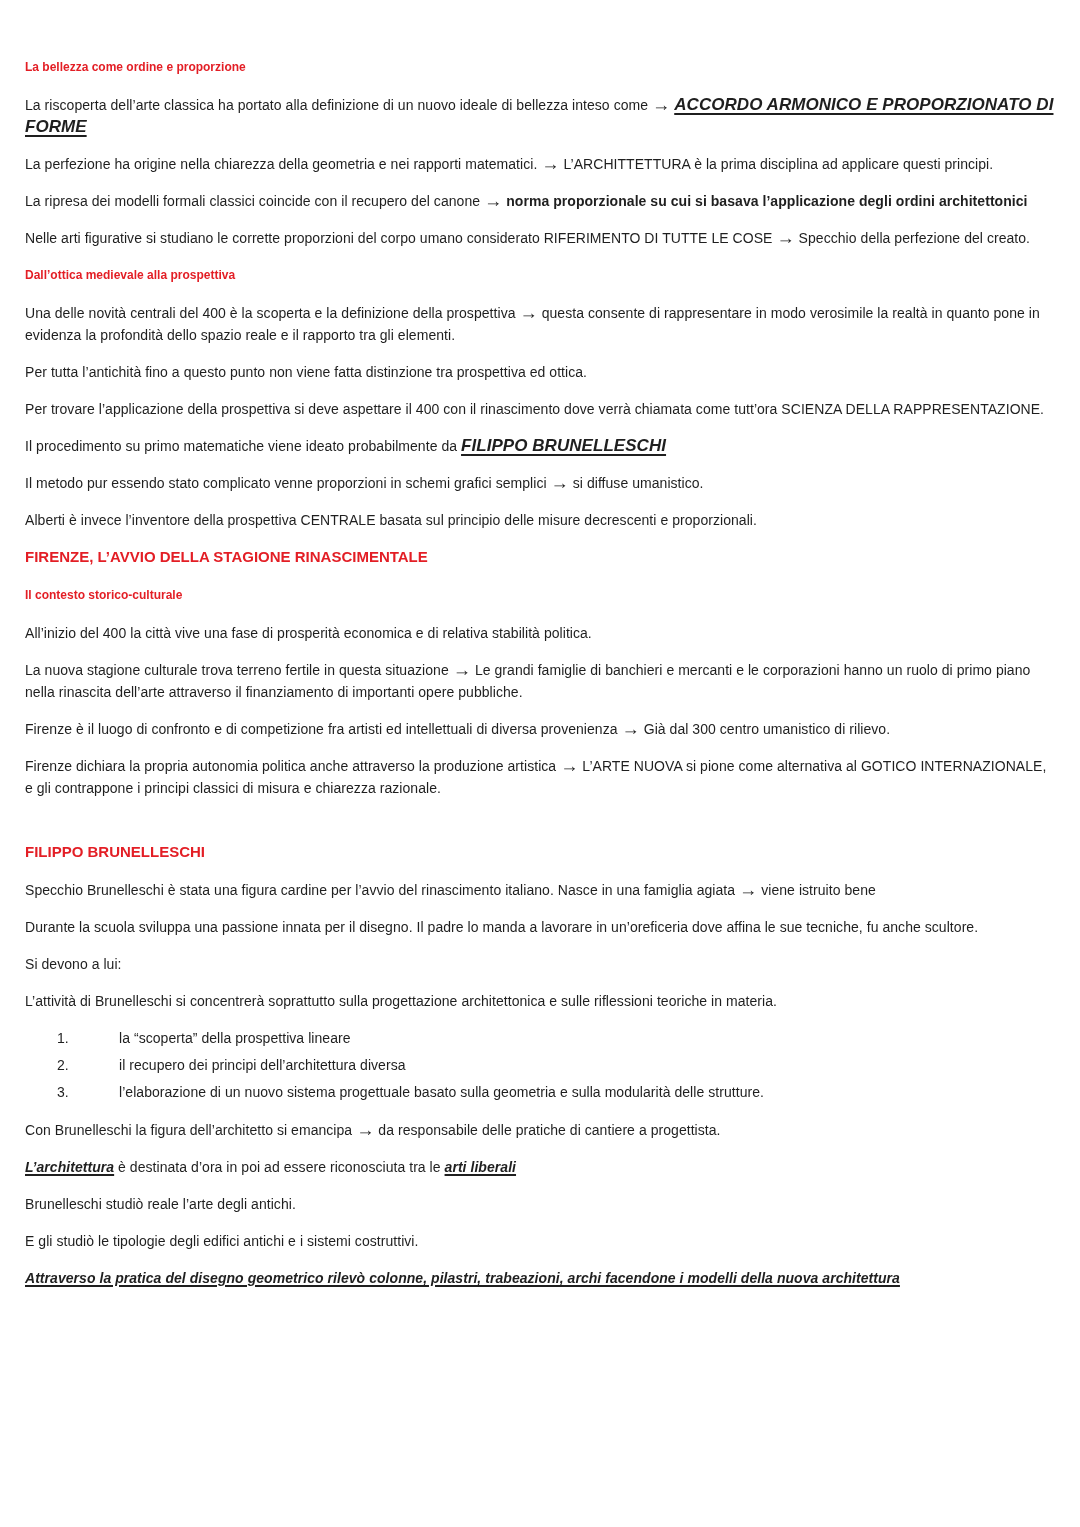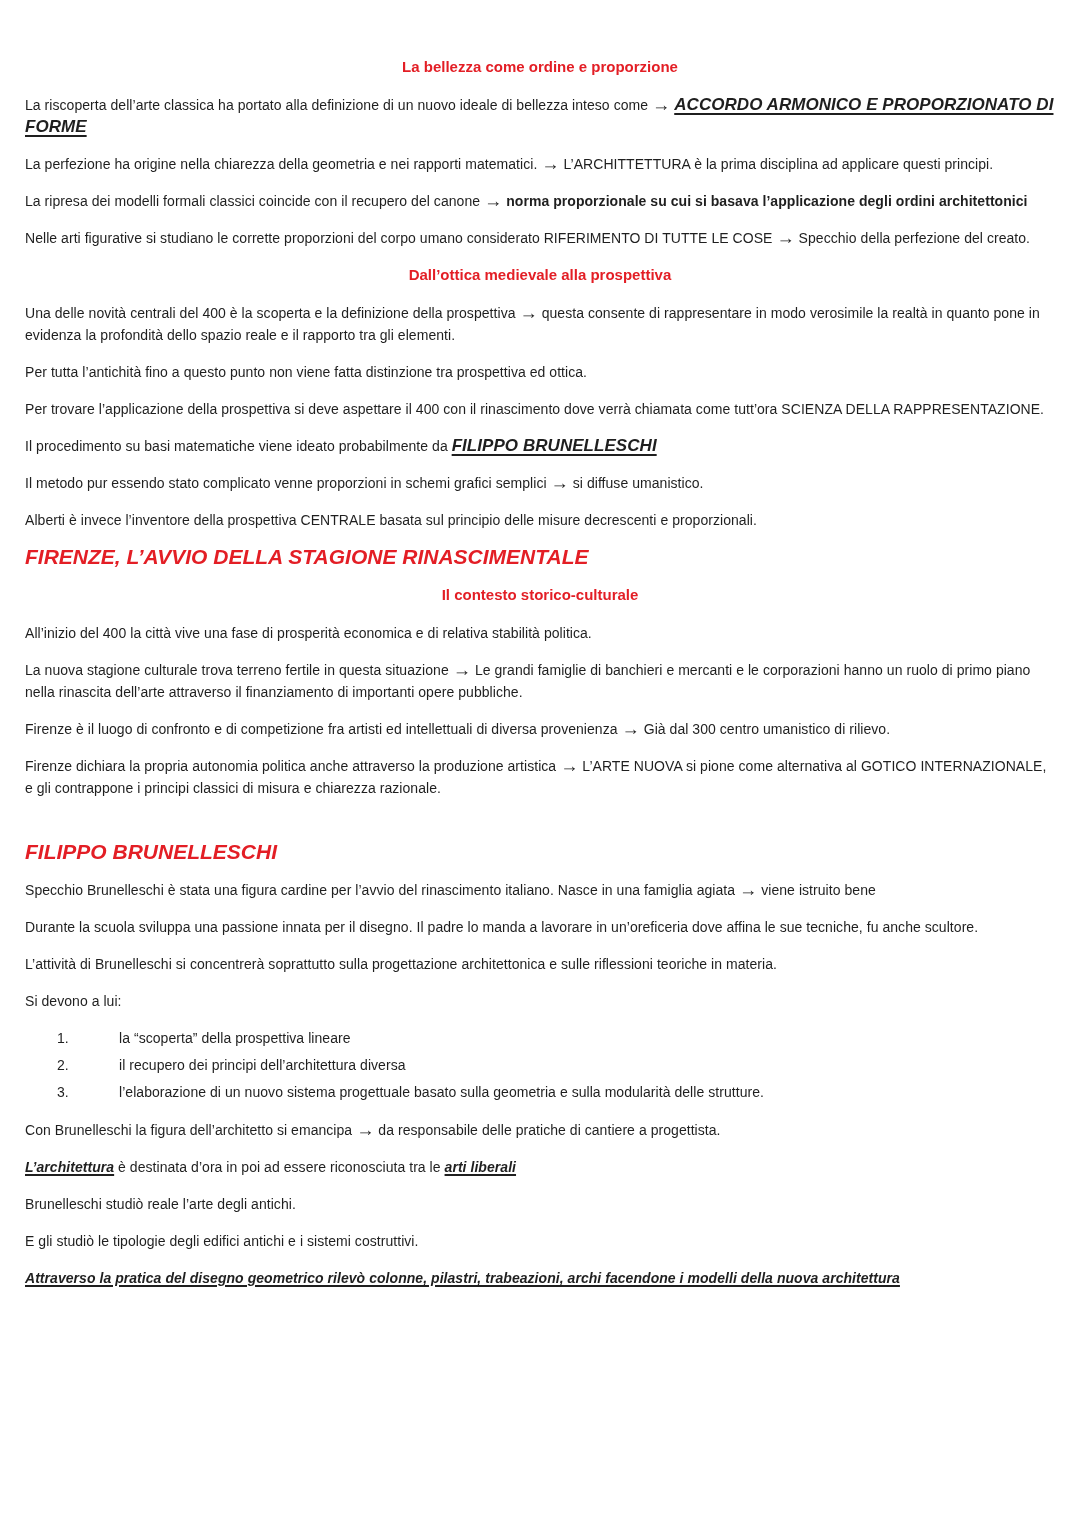--- a/index.html
+++ b/index.html
@@ -22,32 +22,30 @@
   }
   .p {
     font-size: 14px;
     line-height: 22px;
     margin: 0 0 15px 0;
     letter-spacing: 0.05px;
   }
   .h2 {
     color: var(--accent-red, #e31e25);
     font-weight: 700;
-    font-size: 21px;
+    font-size: 15px;
     line-height: 22px;
     margin: 0 0 16px 0;
-    font-style: italic;
   }
   .h3 {
     color: var(--accent-red, #e31e25);
     font-weight: 700;
-    font-size: 15px;
+    font-size: 12px;
     line-height: 22px;
     margin: 0 0 16px 0;
-    text-align: center;
   }
   .gap-before {
     margin-top: 42px;
   }
   .run-b {
     font-weight: 700;
   }
   .run-biu {
     font-weight: 700;
     font-style: italic;
@@ -96,34 +94,34 @@
 <div id="doc">
     <div class="h3"><span>La bellezza come ordine e proporzione</span></div>
     <p class="p"><span>La riscoperta dell’arte classica ha portato alla definizione di un nuovo ideale di bellezza inteso come </span><span class="run-arrow">→</span><span> </span><span class="run-biu-lg">ACCORDO ARMONICO E PROPORZIONATO DI FORME</span></p>
     <p class="p"><span>La perfezione ha origine nella chiarezza della geometria e nei rapporti matematici. </span><span class="run-arrow">→</span><span> L’ARCHITTETTURA è la prima disciplina ad applicare questi principi.</span></p>
     <p class="p"><span>La ripresa dei modelli formali classici coincide con il recupero del canone </span><span class="run-arrow">→</span><span> </span><span class="run-b">norma proporzionale su cui si basava l’applicazione degli ordini architettonici</span></p>
     <p class="p"><span>Nelle arti figurative si studiano le corrette proporzioni del corpo umano considerato RIFERIMENTO DI TUTTE LE COSE </span><span class="run-arrow">→</span><span> Specchio della perfezione del creato.</span></p>
     <div class="h3"><span>Dall’ottica medievale alla prospettiva</span></div>
     <p class="p"><span>Una delle novità centrali del 400 è la scoperta e la definizione della prospettiva </span><span class="run-arrow">→</span><span> questa consente di rappresentare in modo verosimile la realtà in quanto pone in evidenza la profondità dello spazio reale e il rapporto tra gli elementi.</span></p>
     <p class="p"><span>Per tutta l’antichità fino a questo punto non viene fatta distinzione tra prospettiva ed ottica.</span></p>
     <p class="p"><span>Per trovare l’applicazione della prospettiva si deve aspettare il 400 con il rinascimento dove verrà chiamata come tutt’ora SCIENZA DELLA RAPPRESENTAZIONE.</span></p>
-    <p class="p"><span>Il procedimento su basi matematiche viene ideato probabilmente da </span><span class="run-biu-lg">FILIPPO BRUNELLESCHI</span></p>
+    <p class="p"><span>Il procedimento su primo matematiche viene ideato probabilmente da </span><span class="run-biu-lg">FILIPPO BRUNELLESCHI</span></p>
     <p class="p"><span>Il metodo pur essendo stato complicato venne proporzioni in schemi grafici semplici </span><span class="run-arrow">→</span><span> si diffuse umanistico.</span></p>
     <p class="p"><span>Alberti è invece l’inventore della prospettiva CENTRALE basata sul principio delle misure decrescenti e proporzionali.</span></p>
     <div class="h2"><span>FIRENZE, L’AVVIO DELLA STAGIONE RINASCIMENTALE</span></div>
     <div class="h3"><span>Il contesto storico-culturale</span></div>
     <p class="p"><span>All’inizio del 400 la città vive una fase di prosperità economica e di relativa stabilità politica.</span></p>
     <p class="p"><span>La nuova stagione culturale trova terreno fertile in questa situazione </span><span class="run-arrow">→</span><span> Le grandi famiglie di banchieri e mercanti e le corporazioni hanno un ruolo di primo piano nella rinascita dell’arte attraverso il finanziamento di importanti opere pubbliche.</span></p>
     <p class="p"><span>Firenze è il luogo di confronto e di competizione fra artisti ed intellettuali di diversa provenienza </span><span class="run-arrow">→</span><span> Già dal 300 centro umanistico di rilievo.</span></p>
     <p class="p"><span>Firenze dichiara la propria autonomia politica anche attraverso la produzione artistica </span><span class="run-arrow">→</span><span> L’ARTE NUOVA si pione come alternativa al GOTICO INTERNAZIONALE, e gli contrappone i principi classici di misura e chiarezza razionale.</span></p>
     <div class="h2 gap-before"><span>FILIPPO BRUNELLESCHI</span></div>
     <p class="p"><span>Specchio Brunelleschi è stata una figura cardine per l’avvio del rinascimento italiano. Nasce in una famiglia agiata </span><span class="run-arrow">→</span><span> viene istruito bene</span></p>
     <p class="p"><span>Durante la scuola sviluppa una passione innata per il disegno. Il padre lo manda a lavorare in un’oreficeria dove affina le sue tecniche, fu anche scultore.</span></p>
+    <p class="p"><span>Si devono a lui:</span></p>
     <p class="p"><span>L’attività di Brunelleschi si concentrerà soprattutto sulla progettazione architettonica e sulle riflessioni teoriche in materia.</span></p>
-    <p class="p"><span>Si devono a lui:</span></p>
     <div class="list">
       <div class="list-row">
         <span class="list-num">1.</span>
         <span class="list-text">la “scoperta” della prospettiva lineare</span>
       </div>
       <div class="list-row">
         <span class="list-num">2.</span>
         <span class="list-text">il recupero dei principi dell’architettura diversa</span>
       </div>
       <div class="list-row">

